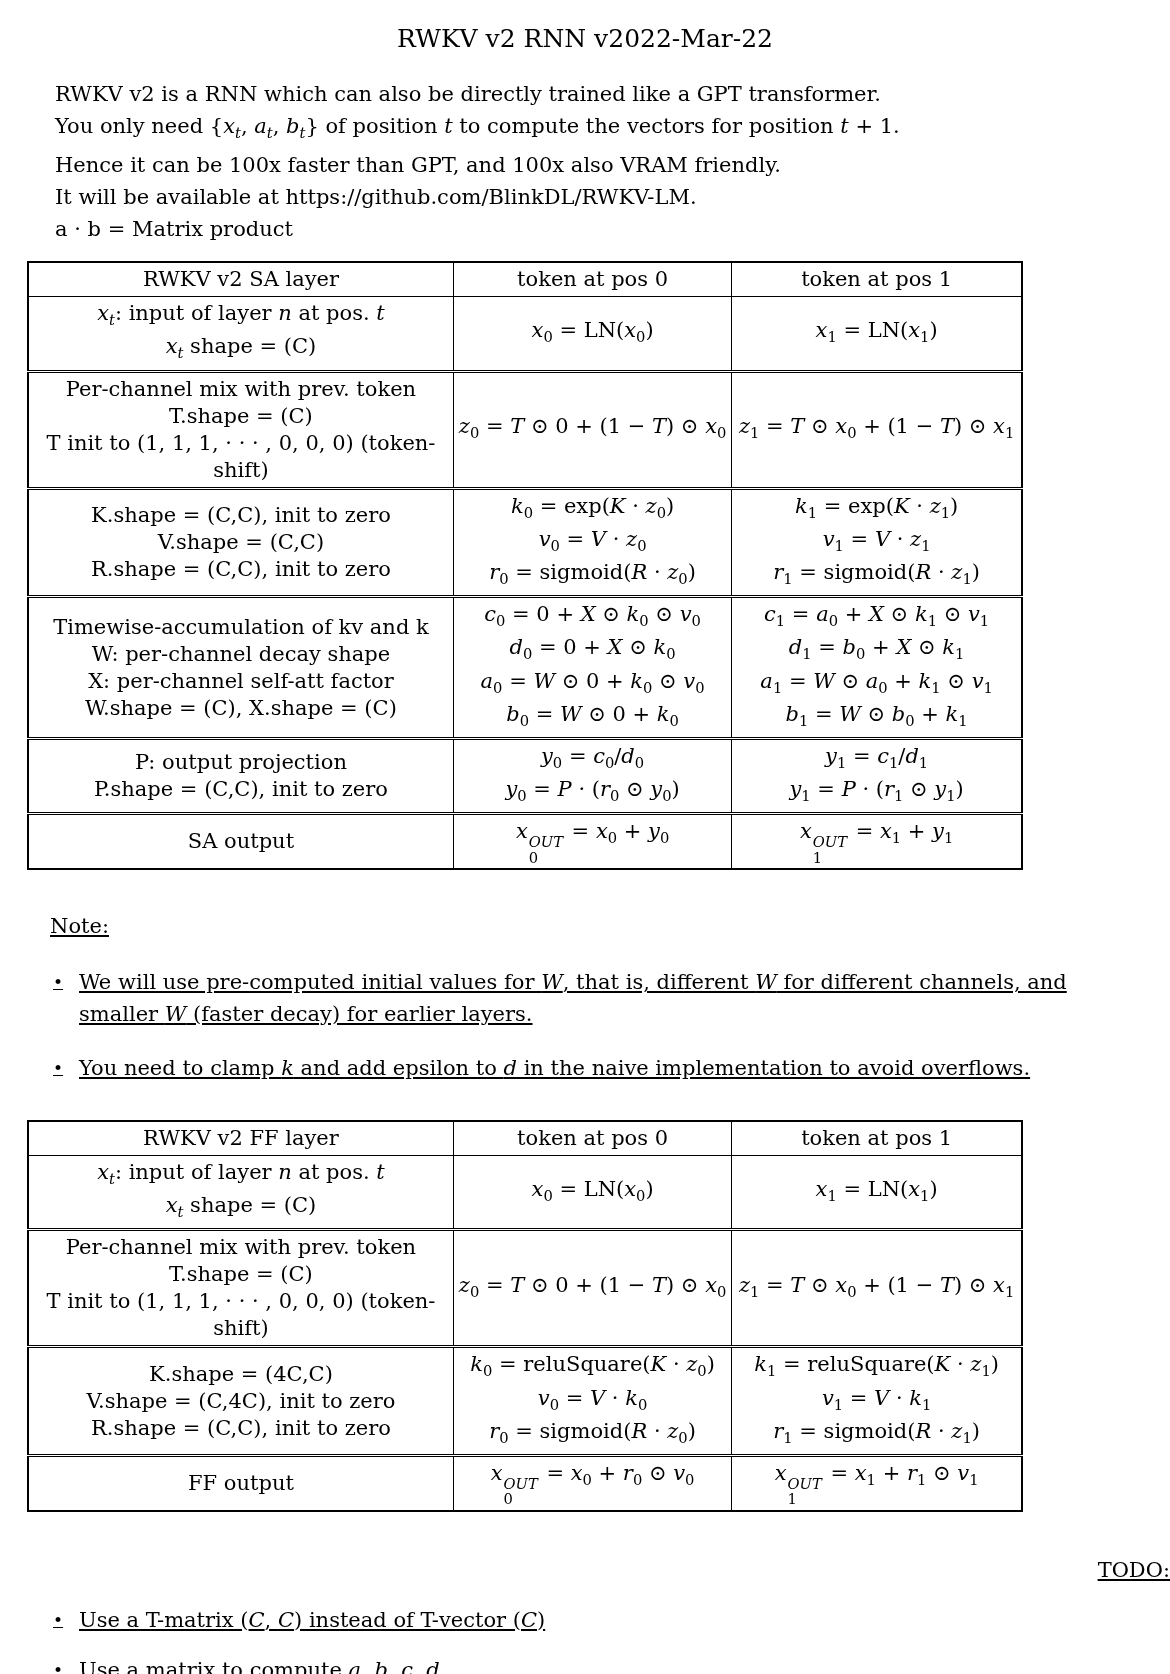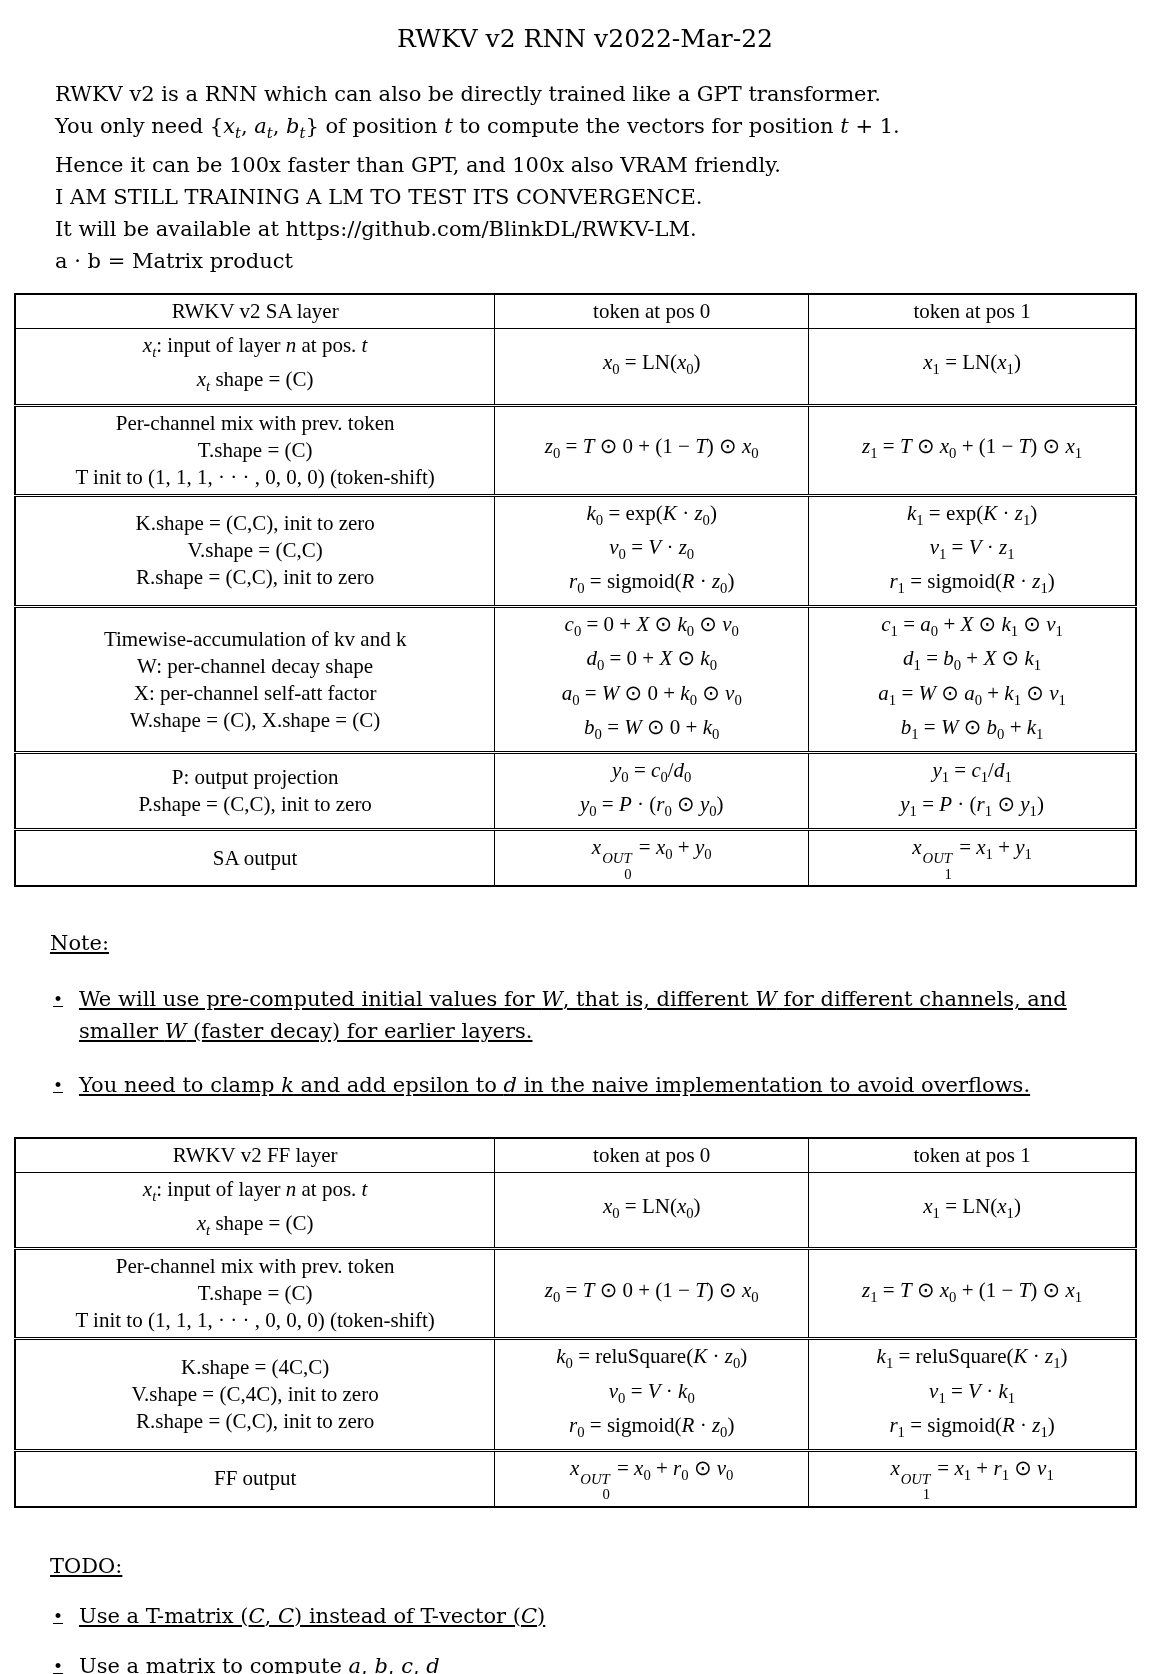--- a/index.html
+++ b/index.html
@@ -4,22 +4,22 @@
 <style>
   html,body{margin:0;padding:0;background:#ffffff;}
   body{width:1170px;color:#000;font-family:"DejaVu Serif","Liberation Serif",serif;}
   .page{padding-top:24px;width:1170px;}
 
   .title{font-size:25px;font-weight:normal;text-align:center;line-height:30px;margin:0 0 24px 0;}
 
   .intro{margin:0 0 16px 55px;font-size:21px;line-height:32px;}
   .intro .tline{white-space:nowrap;}
 
-  table.eq-table{border-collapse:collapse;border:2px solid #000;width:1123px;margin-left:14px;
-    font-size:21px;table-layout:fixed;font-family:Liberation Serif, serif;}
+  table.eq-table{border-collapse:collapse;border:2px solid #000;width:996px;margin-left:27px;
+    font-size:21px;table-layout:fixed;}
   table.eq-table col.c1{width:42.8%;}
   table.eq-table col.c2{width:28.0%;}
   table.eq-table col.c3{width:29.2%;}
   table.eq-table th,table.eq-table td{border-left:1px solid #000;text-align:center;
     vertical-align:middle;padding:3px 4px;line-height:27px;font-weight:normal;}
   table.eq-table thead th{border-bottom:1px solid #000;}
   table.eq-table tbody tr td{border-top:1px solid #000;}
   table.eq-table tbody tr.sep td{border-top:3px double #000;}
 
   .mline{line-height:27px;}
@@ -27,41 +27,40 @@
   .section{margin-left:50px;font-size:21px;text-decoration:underline;}
   .note{margin-top:40px;}
   .sec-heading{line-height:32px;margin-bottom:24px;}
   .bullet-item{display:flex;align-items:flex-start;margin-bottom:22px;}
   .note .bullet-item{margin-bottom:22px;}
   .bullet{flex:0 0 26px;font-size:17px;line-height:32px;text-align:left;padding-left:3px;}
   .btext{flex:1;line-height:32px;max-width:1060px;}
 
   .tbl2{margin-top:36px;}
   .todo{margin-top:42px;}
-  .todo .sec-heading{margin-bottom:18px;}
+  .todo .sec-heading{margin-bottom:18px;text-align:right;}
   .todo .bullet-item{margin-bottom:18px;}
 
   i{font-style:italic;}
   sub,sup{font-size:0.7em;}
-  .ss{display:inline-flex;flex-direction:column;align-items:flex-end;vertical-align:-0.6em;
+  .ss{display:inline-flex;flex-direction:column;align-items:flex-start;vertical-align:-0.6em;
     line-height:1.05;font-size:0.7em;margin-left:1px;margin-right:2px;}
   .s-sup,.s-sub{display:block;}
 </style>
 </head>
 <body>
 
 <div class="page">
 
   <div class="title">RWKV v2 RNN v2022-Mar-22</div>
 
   <div class="intro">
     <div class="tline">RWKV v2 is a RNN which can also be directly trained like a GPT transformer.</div>
     <div class="tline">You only need {<i>x</i><sub><i>t</i></sub>, <i>a</i><sub><i>t</i></sub>, <i>b</i><sub><i>t</i></sub>} of position <i>t</i> to compute the vectors for position <i>t</i> + 1.</div>
     <div class="tline">Hence it can be 100x faster than GPT, and 100x also VRAM friendly.</div>
-    <div class="tline">I AM STILL TRAINING A LM TO TEST ITS CONVERGENCE.</div>
     <div class="tline">It will be available at https://github.com/BlinkDL/RWKV-LM.</div>
     <div class="tline">a · b = Matrix product</div>
   </div>
 
   <table class="eq-table">
     <colgroup>
         <col class="c1">
         <col class="c2">
         <col class="c3">
       </colgroup>

